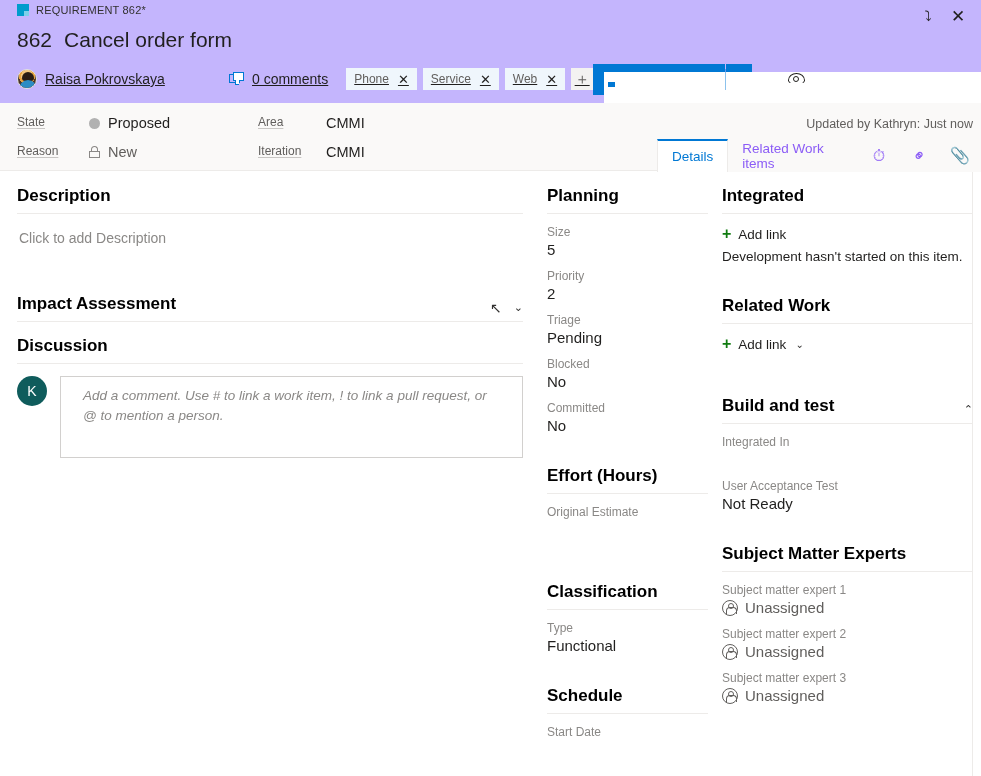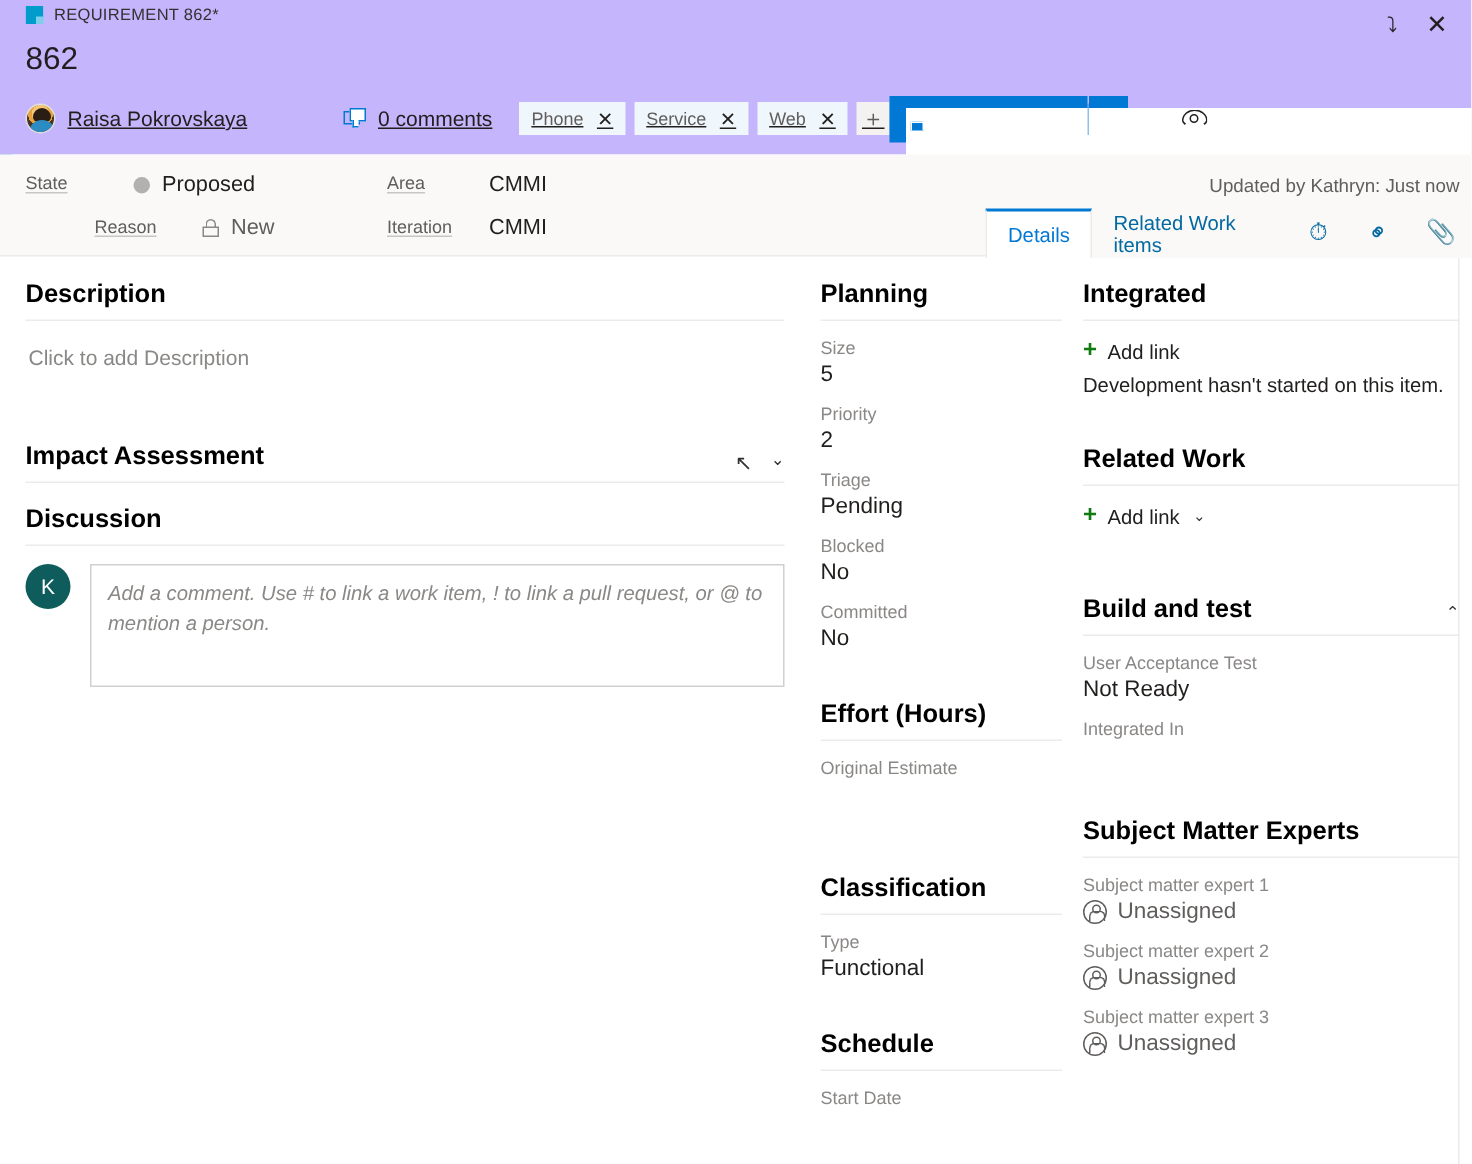--- a/index.html
+++ b/index.html
@@ -196,21 +196,21 @@
     font-size: 12.5px; color: #605e5c;
   }
 
   
   .tabs {
     position: absolute; left: 657px; top: 139px; height: 33px;
     display: flex; align-items: stretch;
   }
   .tab {
     display: flex; align-items: center; justify-content: center;
-    padding: 0 14px; font-size: 13.5px; color: #0369a1;
+    padding: 0 14px; font-size: 13.5px; color: #8b5cf6;
     background: #faf9f8; cursor: pointer; position: relative;
   }
   .tab.active {
     background: #ffffff; color: #0078d4;
     border-top: 2px solid #0078d4;
     border-left: 1px solid #edebe9; border-right: 1px solid #edebe9;
   }
   .tab-icon-btn { width: 47px; padding: 0; }
   .hist-glyph { font-size: 16px; line-height: 1; }
   .link-glyph { font-size: 16px; line-height: 1; display: inline-block; transform: rotate(-45deg); }
@@ -240,21 +240,21 @@
   }
 
   .discussion-row { display: flex; gap: 13px; padding-top: 12px; }
   .disc-avatar {
     width: 30px; height: 30px; border-radius: 50%;
     background: #0f5c5c; color: #fff; font-size: 14px;
     display: flex; align-items: center; justify-content: center; flex: none;
   }
   .disc-box {
     flex: 1; min-height: 82px; border: 1px solid #d2d0ce; background: #fff;
-    padding: 9px 11px; font-size: 13.5px; color: #8a8886; font-style: italic;
+    padding: 9px 22px; font-size: 13.5px; color: #8a8886; font-style: italic;
     line-height: 1.45;
   }
 
   
   .fld { padding-top: 11px; }
   .fld-label { font-size: 12px; color: #8a8886; padding-bottom: 2px; }
   .fld-value { font-size: 15px; color: #201f1e; }
   .fld-value.empty { min-height: 17px; }
   .fld-value.person { display: flex; align-items: center; gap: 7px; color: #605e5c; }
   .person-icon {
@@ -292,20 +292,21 @@
     <div class="wi-type-row">
       <span class="wi-type-icon">
         <span class="sq"></span>
           <span class="corner"></span>
       </span>
       <span class="wi-type-label">REQUIREMENT 862*</span>
     </div>
 
     <div class="title-row">
       <span class="wi-id">862</span>
+      <span class="wi-title">Cancel order form</span>
     </div>
 
     <div class="meta-row">
       <div class="assigned-to">
         <span class="avatar-photo"></span>
         <span class="assigned-name">Raisa Pokrovskaya</span>
       </div>
 
       <div class="comments-chip">
         <span class="comment-icon">
@@ -378,21 +379,21 @@
 
   <div class="field-strip">
     <div class="fs-row" style="left:17px; top:12px;">
       <span class="fs-label" style="width:72px;">State</span>
       <span class="fs-value">
         <span class="state-dot"></span>
         <span>Proposed</span>
       </span>
     </div>
     <div class="fs-row" style="left:17px; top:41px;">
-      <span class="fs-label" style="width:72px;margin-left:46px;">Reason</span>
+      <span class="fs-label" style="width:72px;">Reason</span>
       <span class="fs-value muted">
         <span class="lock-icon">
             <span class="shackle"></span>
             <span class="bodyb"></span>
           </span>
         <span>New</span>
       </span>
     </div>
     <div class="fs-row" style="left:258px; top:12px;">
       <span class="fs-label" style="width:68px;">Area</span>
@@ -519,26 +520,26 @@
 
       <div class="spacer-md"></div>
       <div class="sec-head">
         <div class="sec-title">Build and test</div>
         <div class="sec-head-icons">
           <span class="chev-glyph">⌃</span>
         </div>
       </div>
       <div class="sec-rule"></div>
       <div class="fld">
+        <div class="fld-label">Integrated In</div>
+        <div class="fld-value empty"></div>
+      </div>
+      <div class="fld">
         <div class="fld-label">User Acceptance Test</div>
         <div class="fld-value">Not Ready</div>
-      </div>
-      <div class="fld">
-        <div class="fld-label">Integrated In</div>
-        <div class="fld-value empty"></div>
       </div>
 
       <div class="spacer-sm"></div>
       <div class="sec-title">Subject Matter Experts</div>
       <div class="sec-rule"></div>
       <div class="fld">
         <div class="fld-label">Subject matter expert 1</div>
         <div class="fld-value person">
           <span class="person-icon"></span>
           <span>Unassigned</span>

